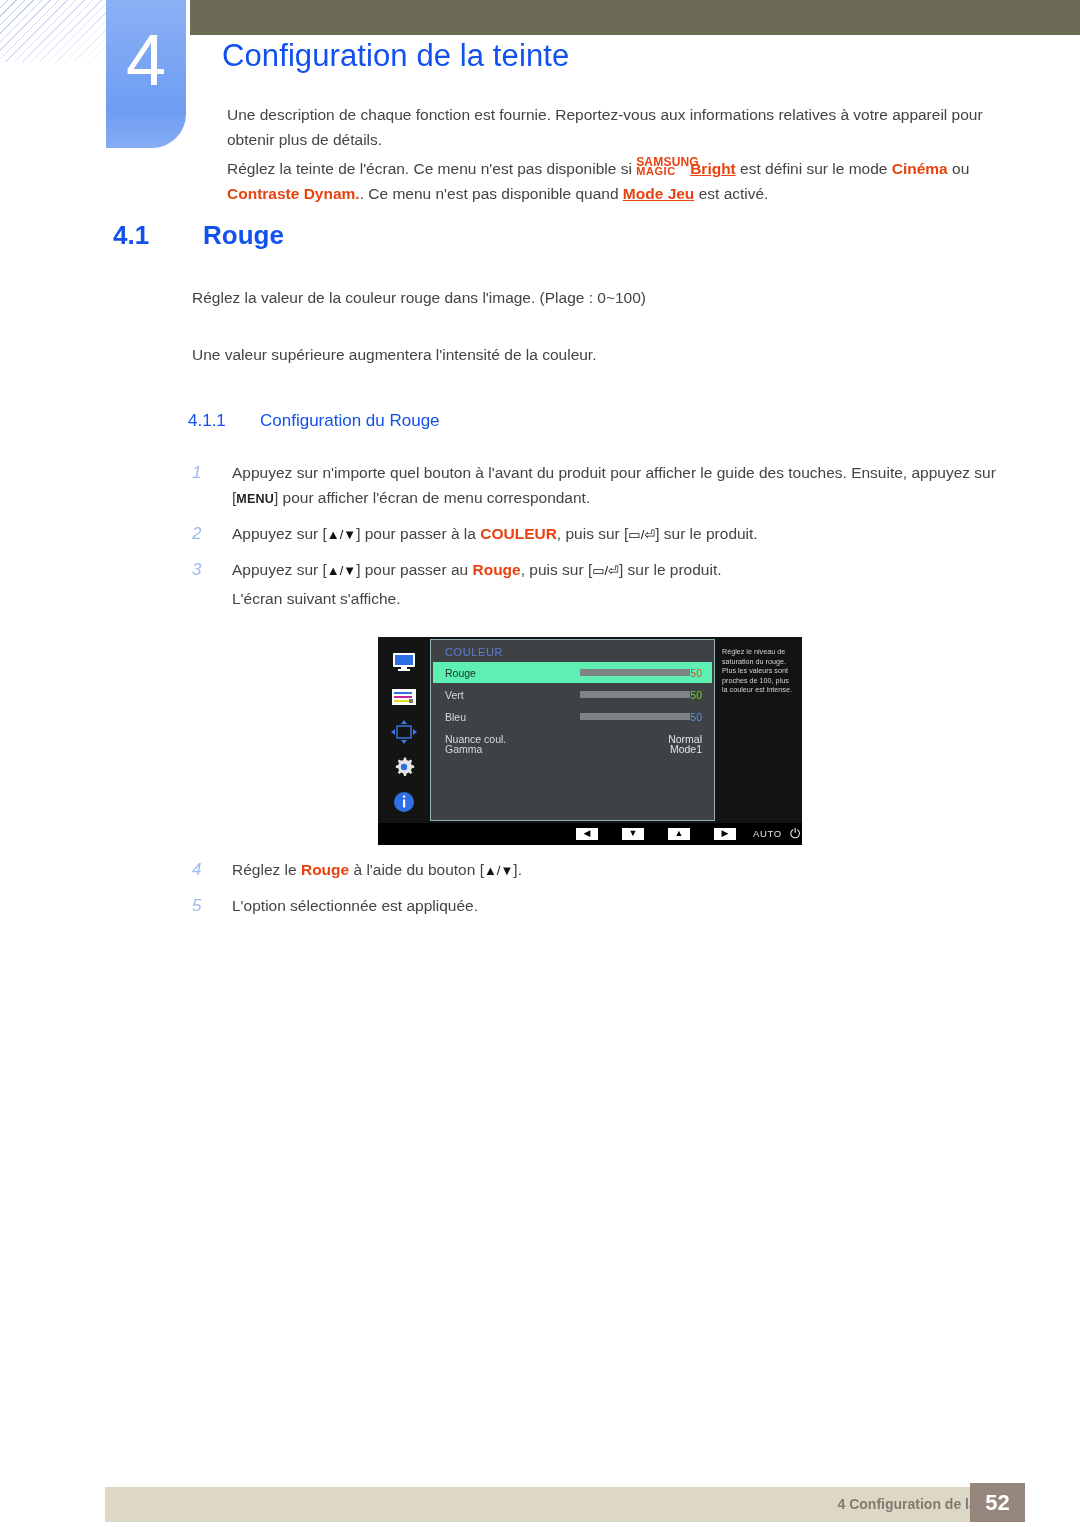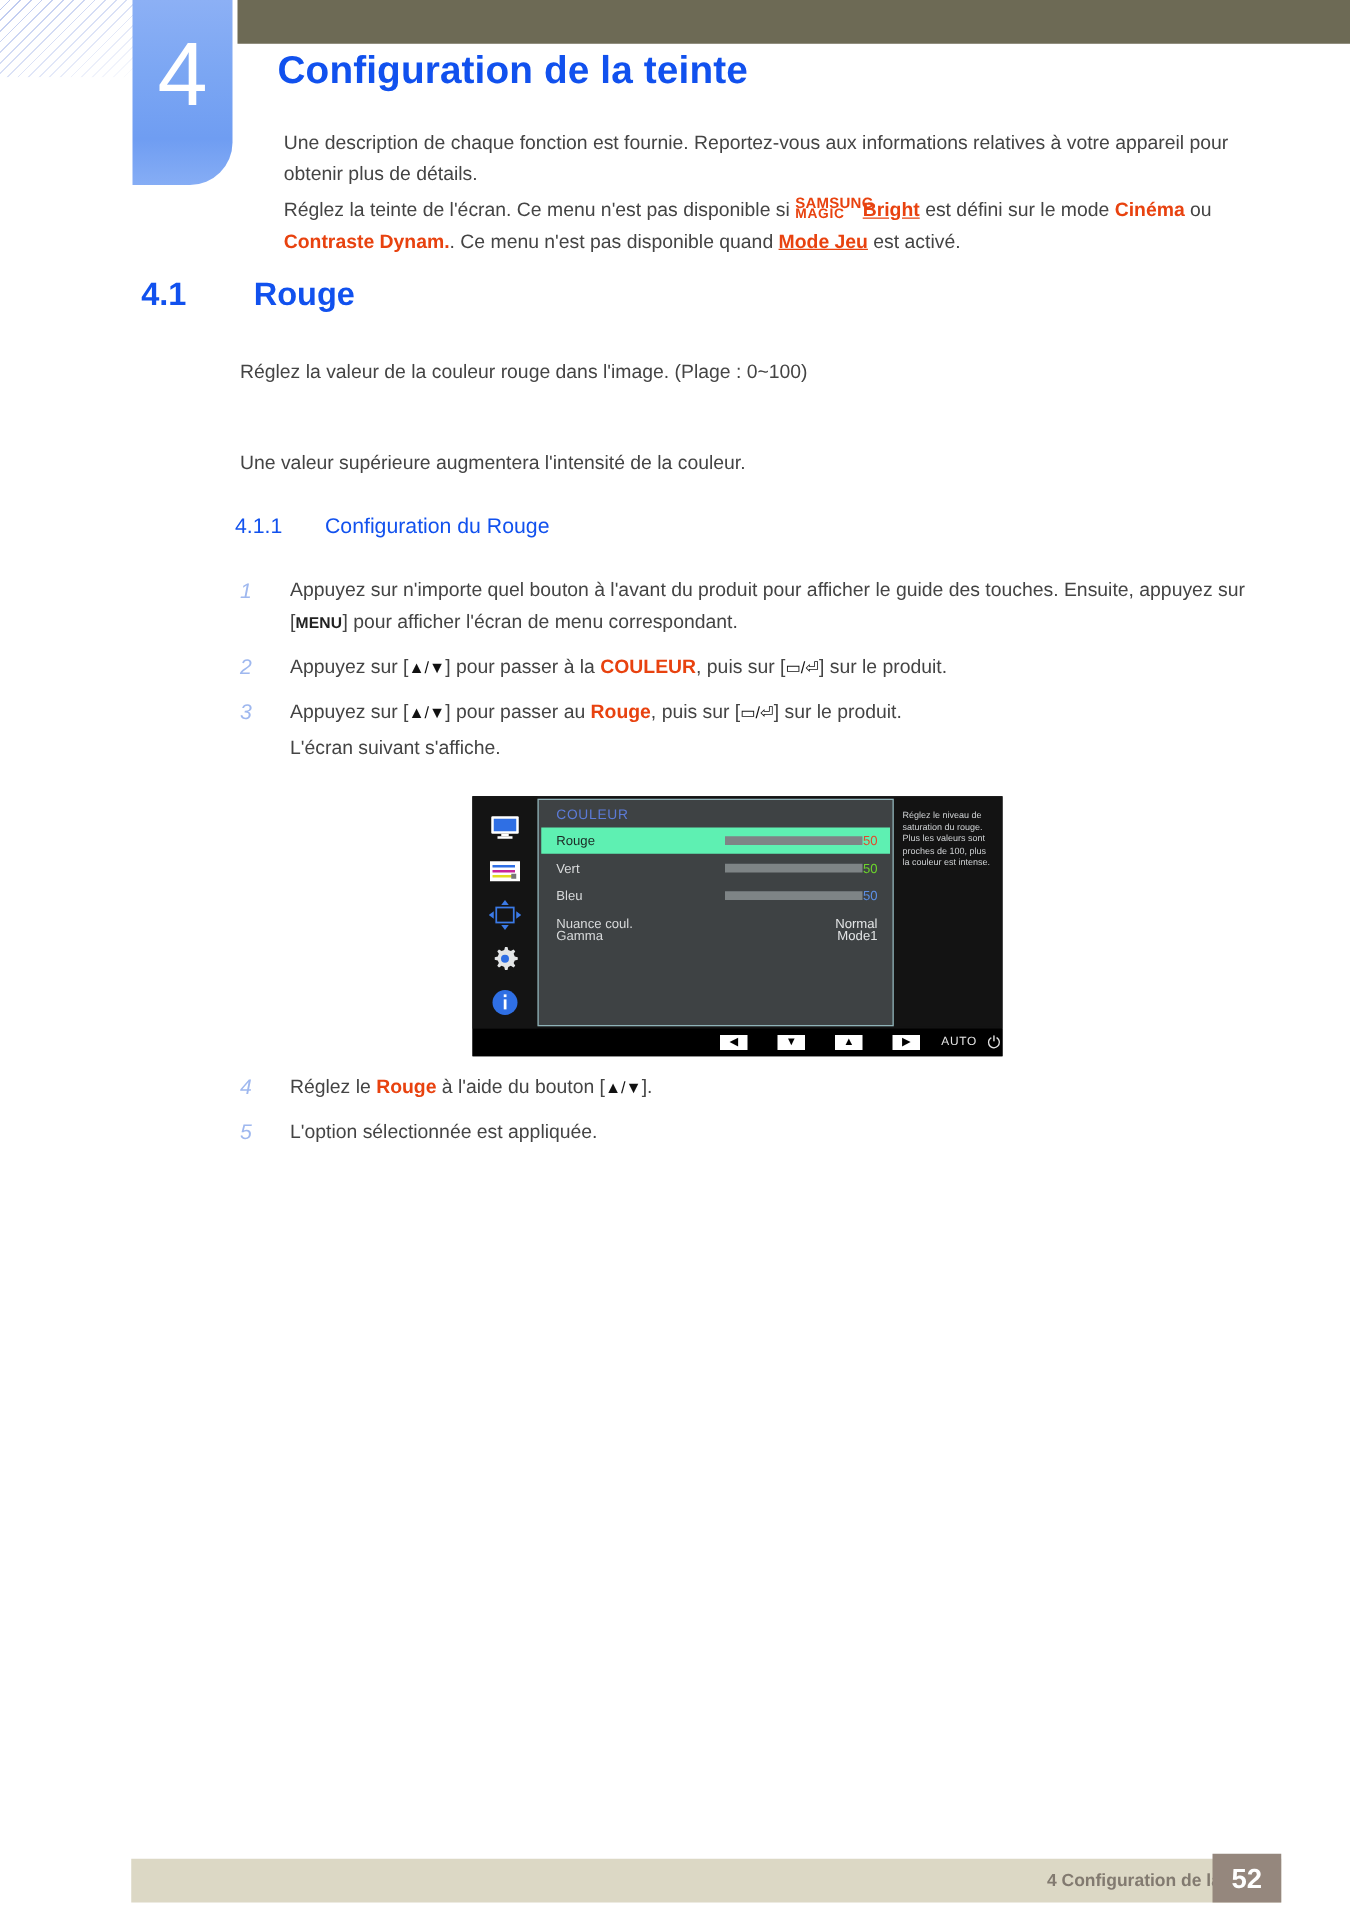--- a/index.html
+++ b/index.html
@@ -44,21 +44,21 @@
     color: #ffffff;
     font-size: 72px;
     line-height: 120px;
     text-align: center;
     font-weight: 400;
   }
   .chapter-title {
     position: absolute;
     left: 222px; top: 38px;
     font-size: 31px;
-    font-weight: bold;
+    font-weight: normal;
     color: #1151ee;
     letter-spacing: 0.1px;
   }
 
   
   .body-p {
     position: absolute;
     font-size: 15.5px;
     line-height: 25px;
     color: #444444;
@@ -298,21 +298,21 @@
 <div class="chapter-badge">4</div>
 <div class="chapter-title">Configuration de la teinte</div>
 
 <div class="body-p" style="left:227px; top:102px; width:760px;">Une description de chaque fonction est fournie. Reportez-vous aux informations relatives à votre appareil pour obtenir plus de détails.</div>
 
 <div class="body-p" style="left:227px; top:156px; width:760px;"><span>Réglez la teinte de l'écran. Ce menu n'est pas disponible si </span><span class="magic"><span class="s1">SAMSUNG</span><span class="s2">MAGIC</span></span><span class="red-ul">Bright</span><span> est défini sur le mode </span><span class="red">Cinéma</span><span> ou </span><span class="red">Contraste Dynam.</span><span>. Ce menu n'est pas disponible quand </span><span class="red-ul">Mode Jeu</span><span> est activé.</span></div>
 
 <div class="h1-sec" style="left:103px; top:220px;margin-left:10px;"><span class="num">4.1</span><span>Rouge</span></div>
 
 <div class="body-p" style="left:192px; top:285px; width:780px;">Réglez la valeur de la couleur rouge dans l'image. (Plage : 0~100)</div>
-<div class="body-p" style="left:192px; top:342px; width:780px;margin-top:16px;">Une valeur supérieure augmentera l'intensité de la couleur.</div>
+<div class="body-p" style="left:192px; top:342px; width:780px;">Une valeur supérieure augmentera l'intensité de la couleur.</div>
 
 <div class="h3-sec" style="left:188px; top:411px;"><span class="num">4.1.1</span><span>Configuration du Rouge</span></div>
 
 <div class="step" style="left:192px; top:460px; width:810px;">
   <span class="marker">1</span>
   <span class="txt"><span>Appuyez sur n'importe quel bouton à l'avant du produit pour afficher le guide des touches. Ensuite, appuyez sur [</span><span class="key">MENU</span><span>] pour afficher l'écran de menu correspondant.</span></span>
 </div>
 
 <div class="step" style="left:192px; top:521px; width:810px;">
   <span class="marker">2</span>

